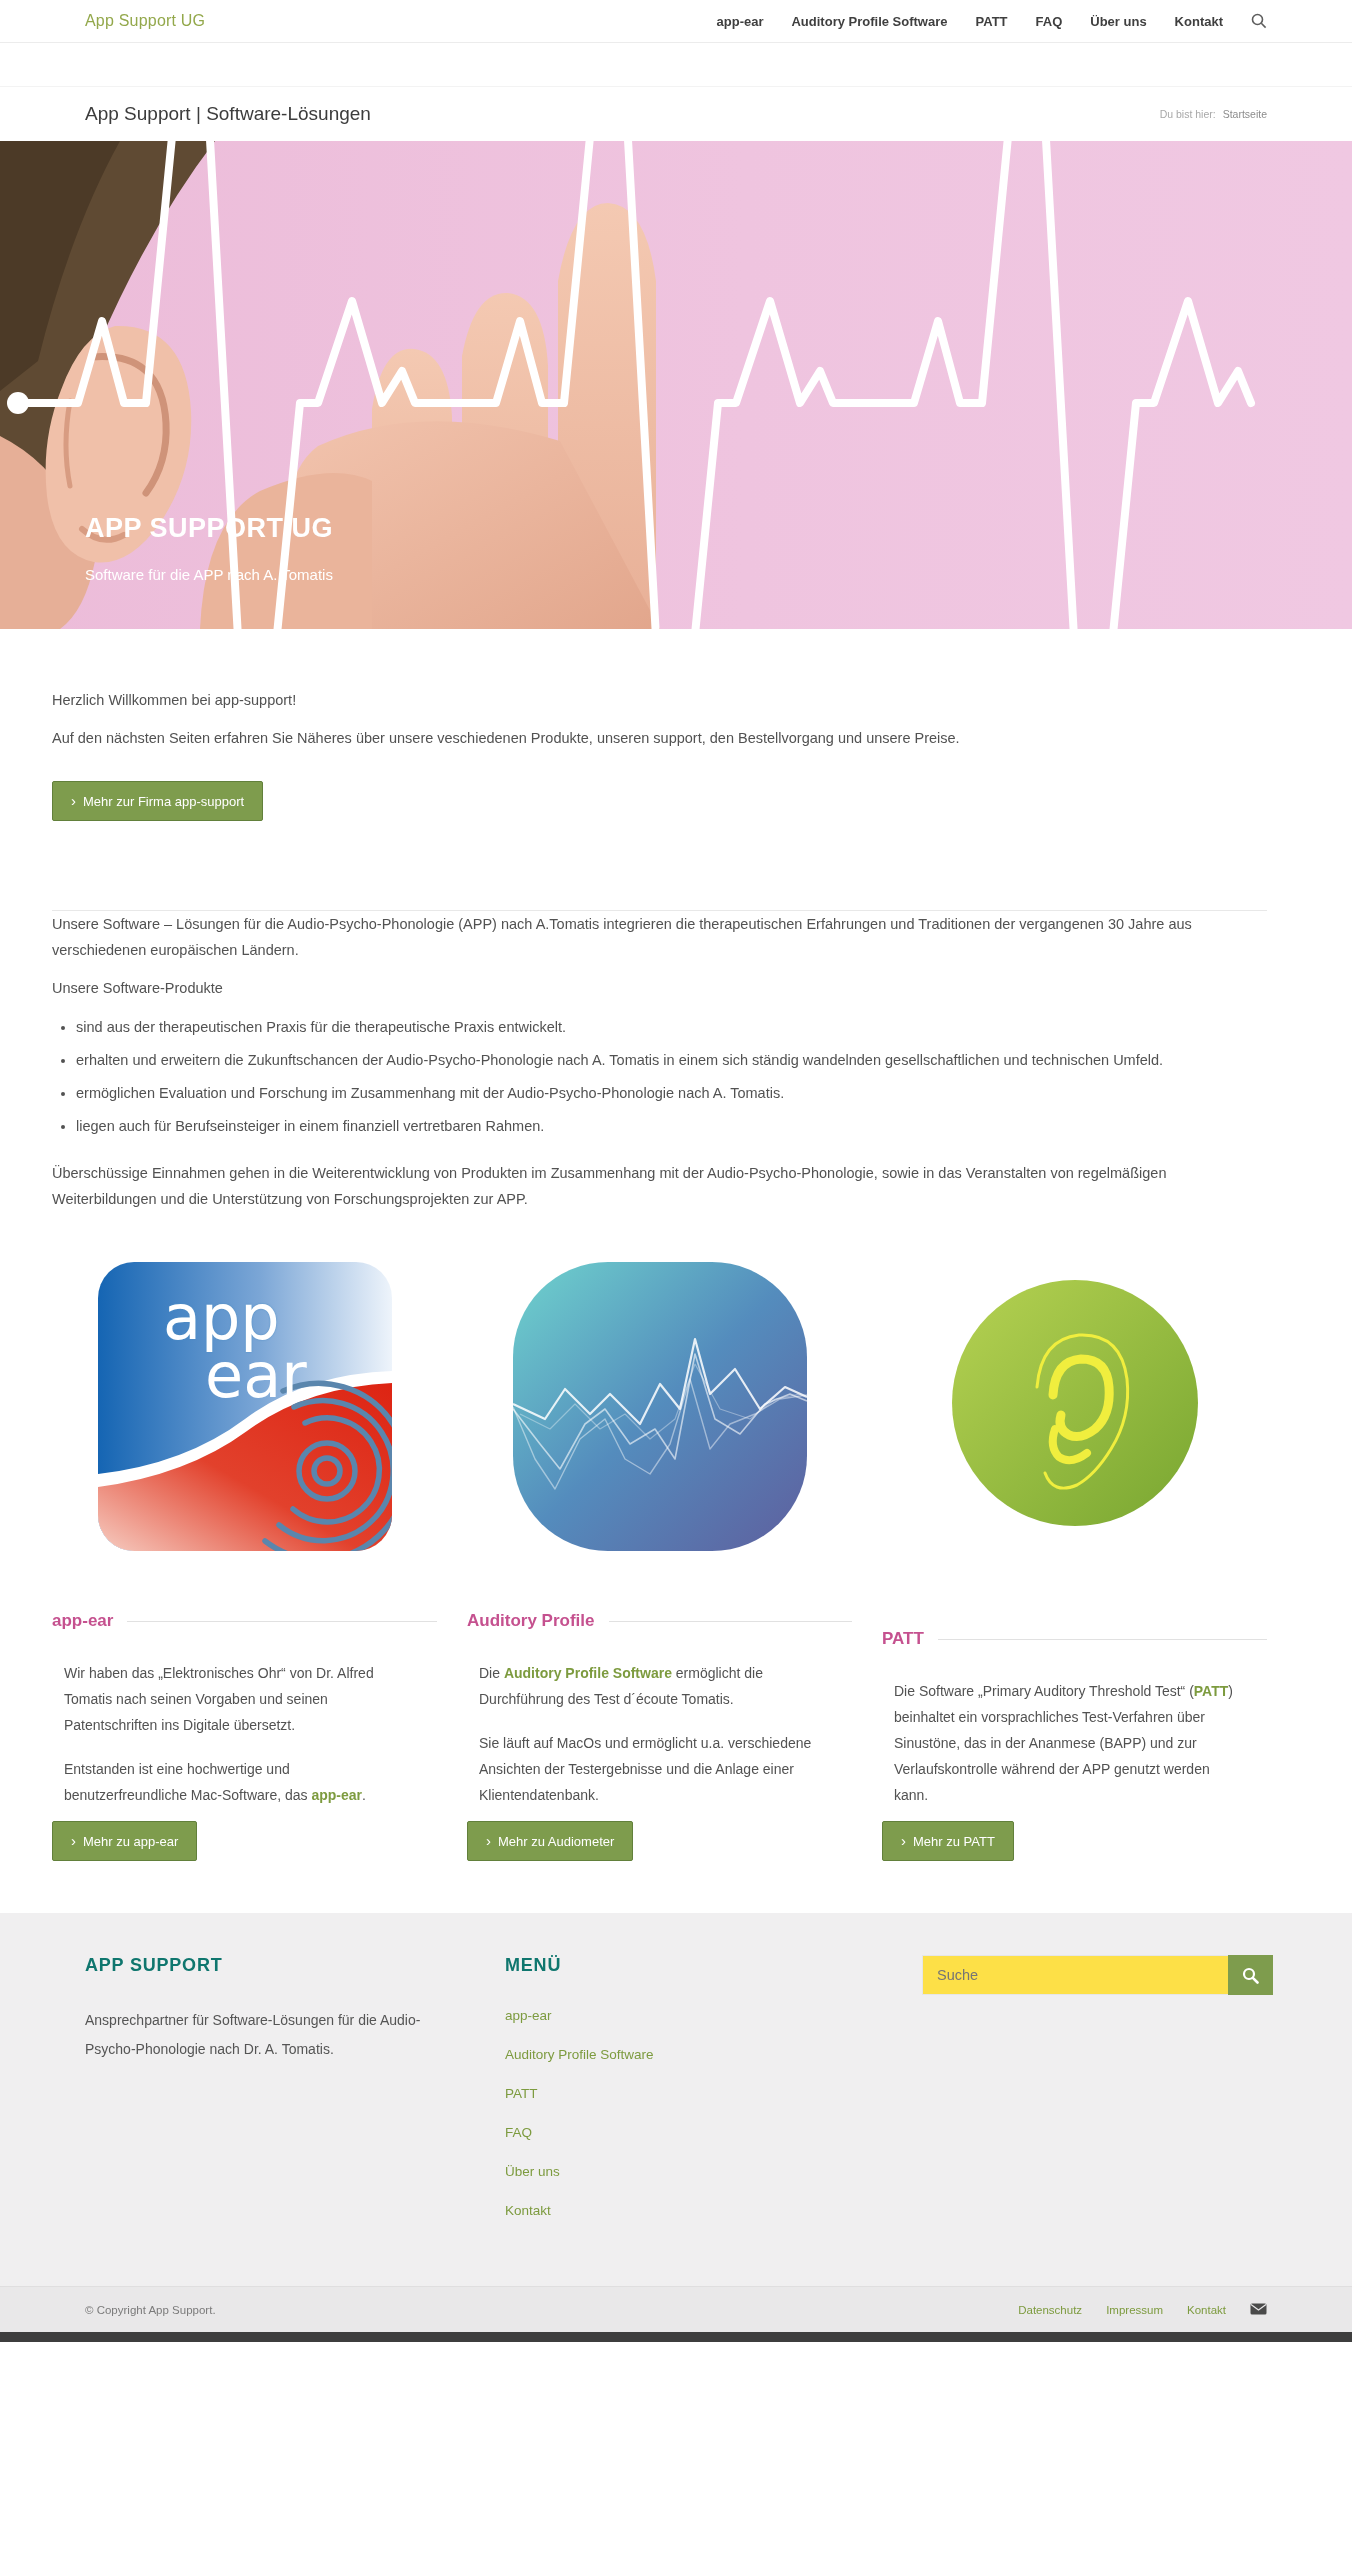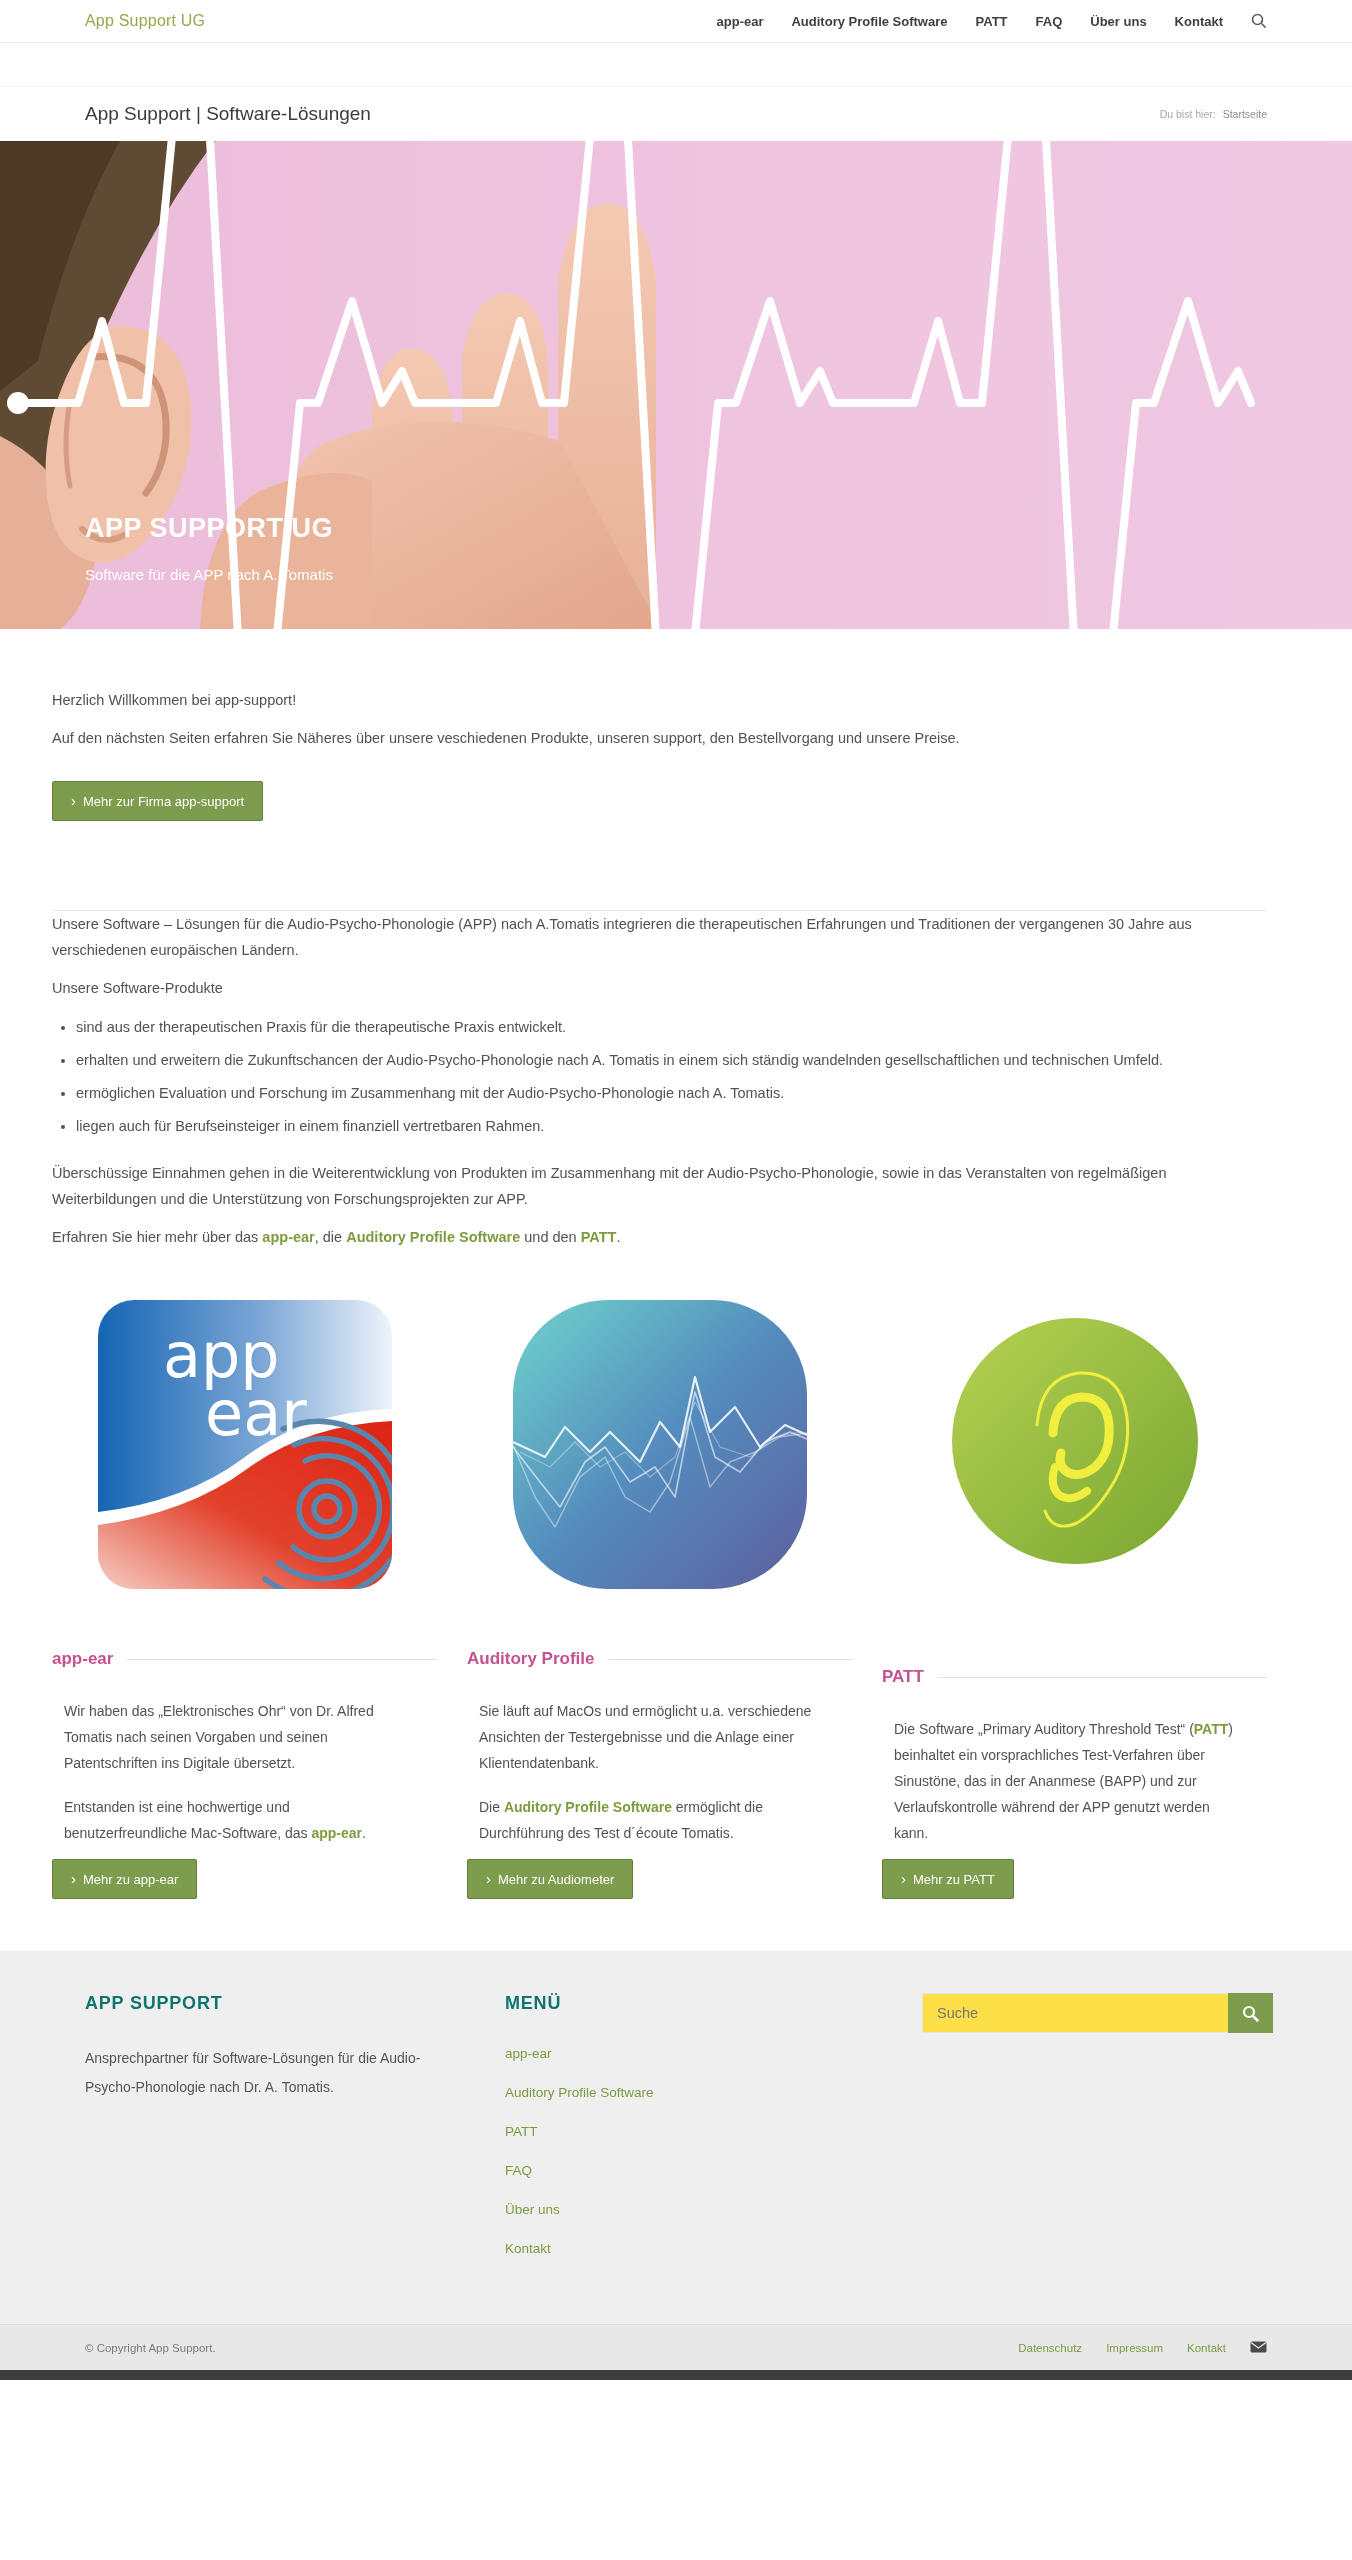--- a/index.html
+++ b/index.html
@@ -191,21 +191,20 @@
 
   <ul class="patt-list">
     <li>sind aus der therapeutischen Praxis für die therapeutische Praxis entwickelt.</li>
     <li>erhalten und erweitern die Zukunftschancen der Audio-Psycho-Phonologie nach A. Tomatis in einem sich ständig wandelnden gesellschaftlichen und technischen Umfeld.</li>
     <li>ermöglichen Evaluation und Forschung im Zusammenhang mit der Audio-Psycho-Phonologie nach A. Tomatis.</li>
     <li>liegen auch für Berufseinsteiger in einem finanziell vertretbaren Rahmen.</li>
   </ul>
 
   <p style="margin-top:22px;">Überschüssige Einnahmen gehen in die Weiterentwicklung von Produkten im Zusammenhang mit der Audio-Psycho-Phonologie, sowie in das Veranstalten von regelmäßigen Weiterbildungen und die Unterstützung von Forschungsprojekten zur APP.</p>
 
-  <p><span>Erfahren Sie hier mehr über das </span><a class="greenlink">app-ear</a><span>, die </span><a class="greenlink">Auditory Profile Software</a><span> und den </span><a class="greenlink">PATT</a><span>.</span></p>
 
   
   <div class="products">
 
     <div>
       <div class="prod-icon">
         <svg width="300" height="295" viewBox="0 0 300 295">
           <defs>
             <linearGradient id="aeBlue" x1="0" y1="0" x2="1" y2="0">
               <stop offset="0" stop-color="#1565b3"></stop>
@@ -268,22 +267,22 @@
             <path d="M3,148 L25,200 45,230 70,180 95,160 115,200 140,215 160,185 180,120 200,190 220,165 245,155 270,140 297,136" stroke-width="1.4" opacity="0.45"></path>
             <path d="M10,155 L40,170 65,145 90,170 115,155 140,180 165,160 185,105 210,150 240,160 265,140 290,135" stroke-width="1.2" opacity="0.35"></path>
           </g>
         </svg>
       </div>
       <div class="prod-title-row">
         <span class="prod-title">Auditory Profile</span>
         <span class="prod-rule"></span>
       </div>
       <div class="prod-body">
+        <p><span>Die </span><a class="greenlink">Auditory Profile Software</a><span> ermöglicht die Durchführung des Test d´écoute Tomatis.</span></p>
         <p>Sie läuft auf MacOs und ermöglicht u.a. verschiedene Ansichten der Testergebnisse und die Anlage einer Klientendatenbank.</p>
-        <p><span>Die </span><a class="greenlink">Auditory Profile Software</a><span> ermöglicht die Durchführung des Test d´écoute Tomatis.</span></p>
       </div>
       <button class="btn" style="margin-top:13px;">
         <span class="chev">›</span>
         <span>Mehr zu Audiometer</span>
       </button>
     </div>
 
     <div>
       <div class="prod-icon" style="padding-top:18px;">
         <svg width="252" height="252" viewBox="0 0 252 252">

